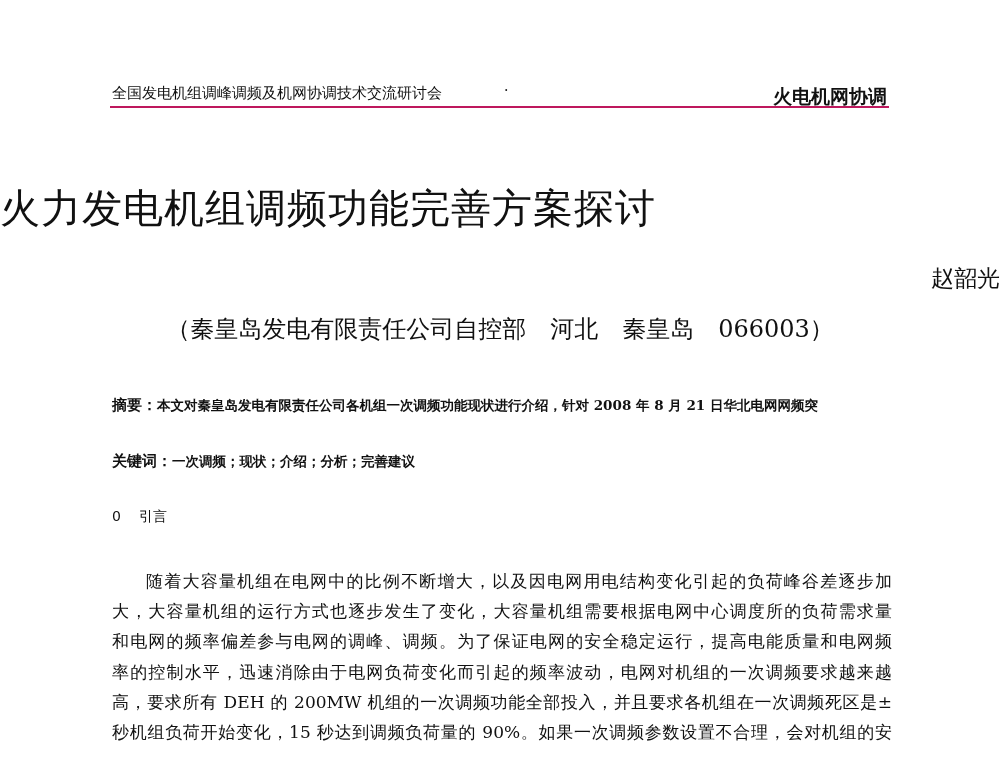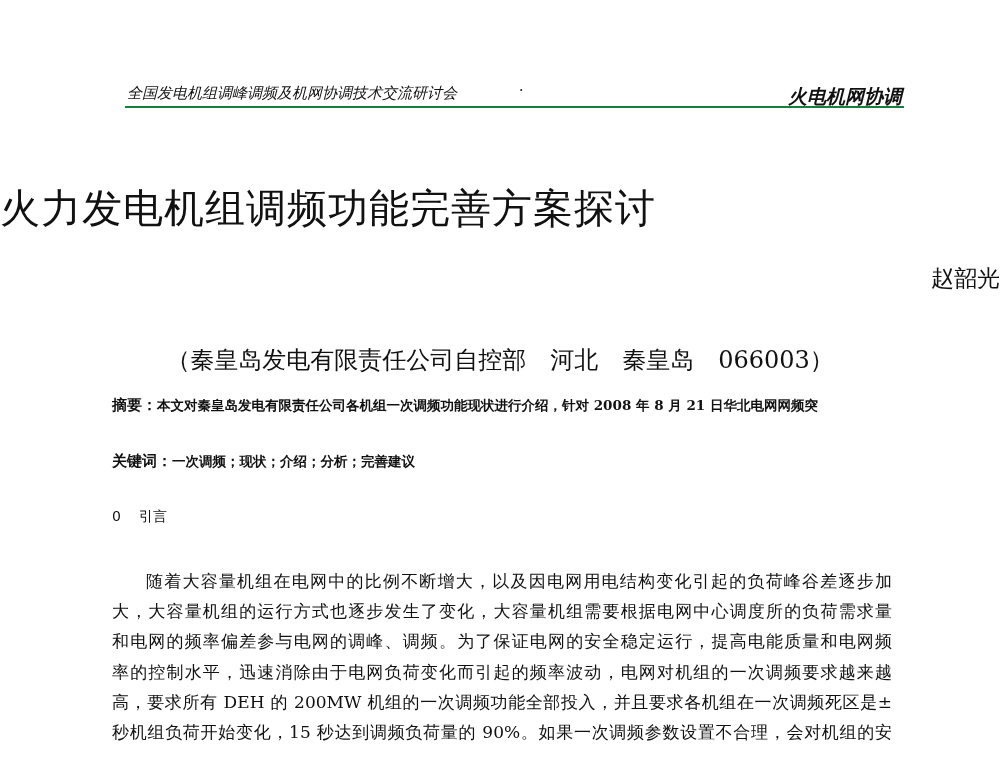--- a/index.html
+++ b/index.html
@@ -1,23 +1,23 @@
 <!DOCTYPE html>
 <html><head>
 <meta charset="utf-8">
 <style>
   html, body { margin:0; padding:0; background:#ffffff; }
   body { width:1000px; height:760px; position:relative; overflow:hidden; color:#111; font-family:"DejaVu Serif", serif; }
-  .header { position:absolute; left:125px; top:84px; width:779px; height:22px; border-bottom:2px solid #15803d;font-style:italic; }
+  .header { position:absolute; left:110px; top:84px; width:779px; height:22px; border-bottom:2px solid #be185d; }
   .header-left { position:absolute; left:2px; top:0; font-size:15px; font-family:"DejaVu Sans", sans-serif; }
   .header-dot { position:absolute; left:394px; top:-2px; font-size:14px; }
   .header-right { position:absolute; right:2px; top:0; font-size:19px; font-weight:bold; font-family:"DejaVu Sans", sans-serif; }
   .title { position:absolute; left:0; width:1000px; top:181px; text-align:left; font-size:40px; font-family:"DejaVu Sans", sans-serif; letter-spacing:1px; }
   .author { position:absolute; left:0; width:1000px; top:263px; text-align:right; font-size:23px; font-family:"DejaVu Serif", serif; }
-  .affil { position:absolute; left:0; width:1000px; top:313px; text-align:center; font-size:24px; font-family:"DejaVu Serif", serif; word-spacing:4px;margin-top:31px; }
+  .affil { position:absolute; left:0; width:1000px; top:313px; text-align:center; font-size:24px; font-family:"DejaVu Serif", serif; word-spacing:4px; }
   .abstract { position:absolute; left:112px; top:393px; width:780px; font-size:13.5px; line-height:25px; font-weight:bold; font-family:"DejaVu Serif", serif; }
   .abstract .label { font-size:15px; font-family:"DejaVu Sans", sans-serif; }
   .keywords { position:absolute; left:112px; top:452px; width:780px; font-size:13.5px; font-weight:bold; }
   .keywords .label { font-size:15px; font-family:Liberation Mono, monospace; }
   .section { position:absolute; left:112px; top:508px; font-size:14px; font-family:"DejaVu Sans", sans-serif; }
   .section .num { margin-right:18px; }
   .body-text { position:absolute; left:112px; top:566px; width:780px; font-size:17px; line-height:30.2px; text-align:justify; font-family:"DejaVu Serif", serif; }
   .body-text .line { display:block; white-space:nowrap; text-align-last:justify; text-align:justify; }
   .indent { padding-left:34px; }
 </style>

